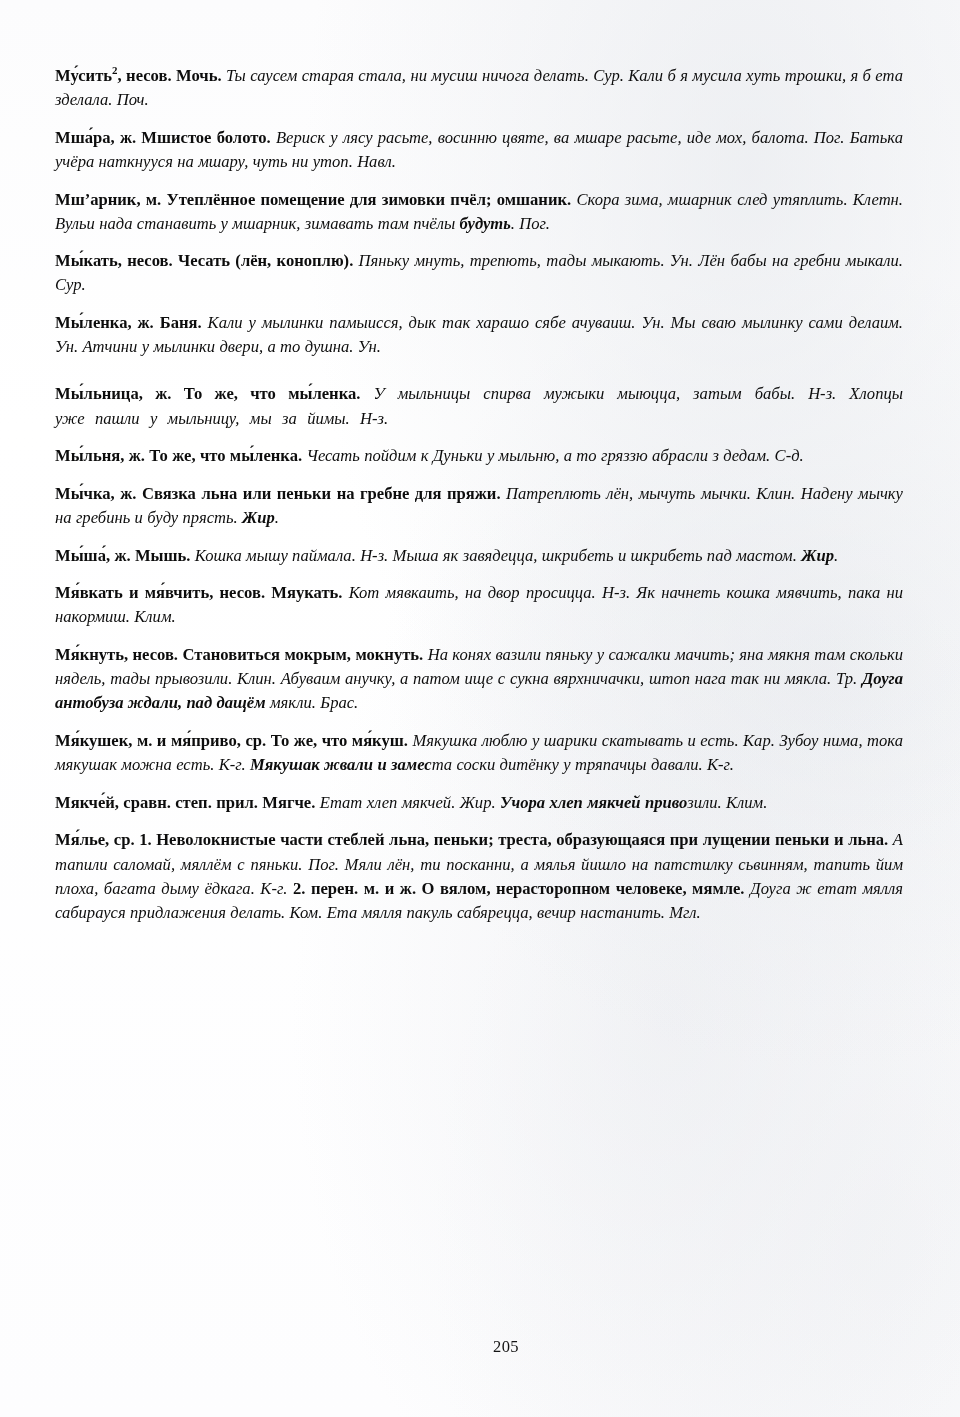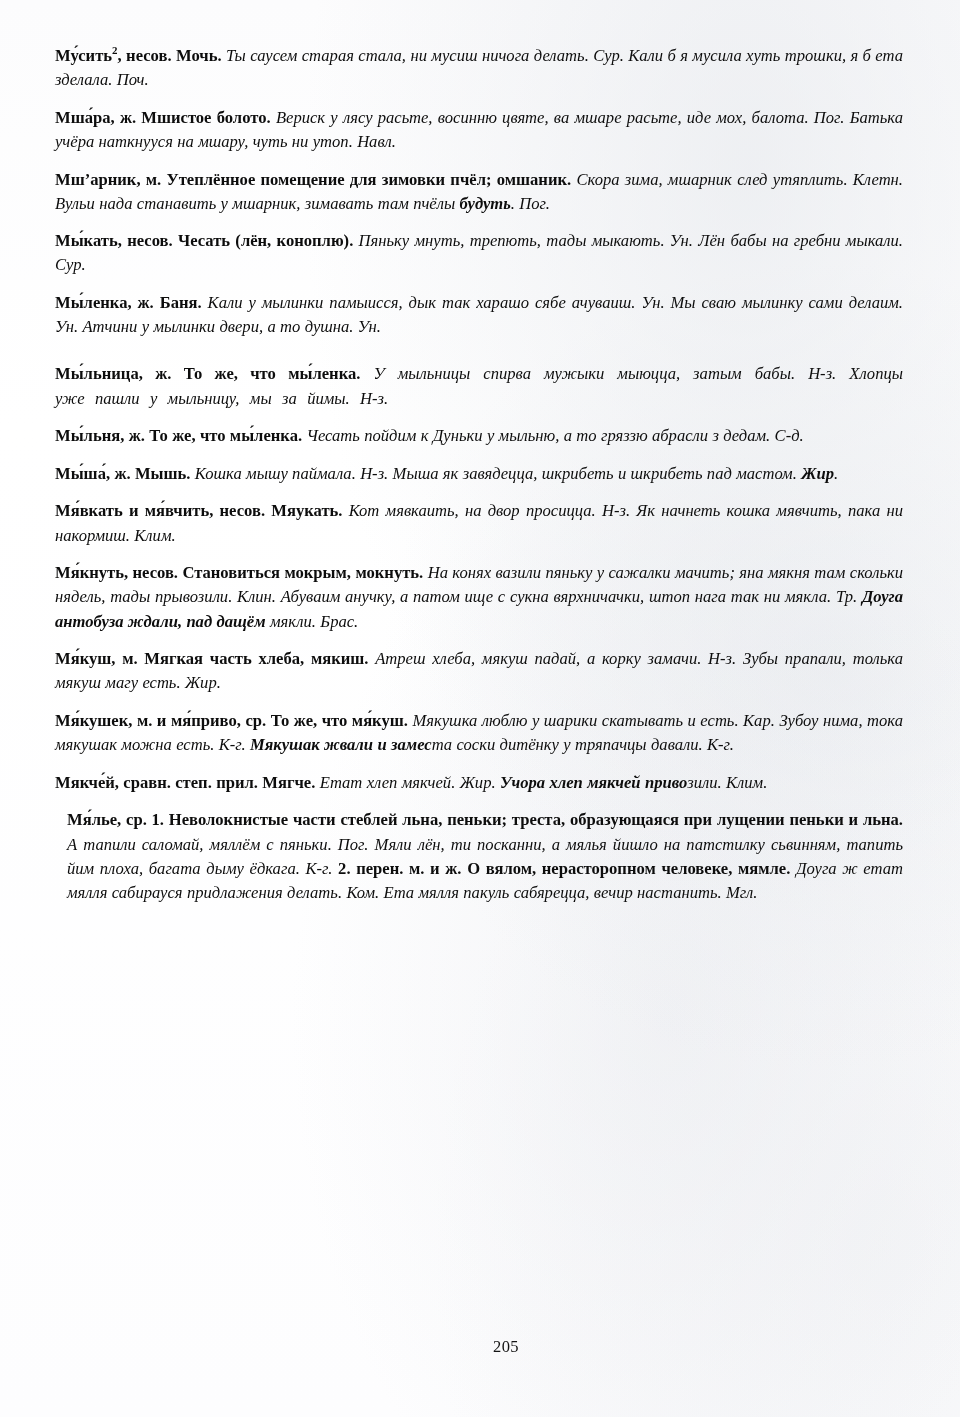--- a/index.html
+++ b/index.html
@@ -35,36 +35,36 @@
       radial-gradient(ellipse at 70% 72%, rgba(228,230,235,.45) 0%, rgba(255,255,255,0) 40%),
       radial-gradient(ellipse at 92% 88%, rgba(230,232,236,.4) 0%, rgba(255,255,255,0) 36%),
       linear-gradient(180deg, rgba(252,252,253,1) 0%, rgba(255,255,255,1) 30%, rgba(253,253,254,1) 100%);
     pointer-events: none;
     z-index: 0;
   }
 
   #text-column {
     position: absolute;
     left: 55px;
-    top: 44px;
+    top: 64px;
     width: 848px;
     z-index: 2;
   }
 
   .entry {
     font-size: 16.6px;
     line-height: 1.455;
     text-align: justify;
     text-justify: inter-word;
     margin: 0 0 13.5px 0;
     -webkit-hyphens: none;
     hyphens: none;
     word-spacing: 0.2px;
   }
-  .entry:last-of-type { margin-bottom: 0; margin-left: 12px; }
+  .entry:last-of-type { margin-bottom: 0; }
 
   
   .entry.spread {
     word-spacing: 6.2px;
     margin-top: 23px;
   }
   .entry.spread .hw { word-spacing: 5.5px; }
 
   .hw {
     font-weight: bold;
@@ -126,36 +126,36 @@
     </p>
 
     <p class="entry spread">
       <span class="hw">Мы́льница, ж. То же, что мы́ленка.</span><span class="ex"> У мыльницы спирва мужыки мыюцца, затым бабы. Н-з. Хлопцы уже пашли у мыльницу, мы за йимы. Н-з.</span>
     </p>
 
     <p class="entry">
       <span class="hw">Мы́льня, ж. То же, что мы́ленка.</span><span class="ex"> Чесать пойдим к Дуньки у мыльню, а то гряззю абрасли з дедам. С-д.</span>
     </p>
 
+    <p class="entry">
+      <span class="hw">Мы́чка, ж. Связка льна или пеньки на гребне для пряжи.</span><span class="ex"> Патреплють лён, мычуть мычки. Клин. Надену мычку на гребинь и буду прясть. </span><span class="ex-b">Жир</span><span class="ex">.</span>
+    </p>
 
     <p class="entry">
       <span class="hw">Мы́ша́, ж. Мышь.</span><span class="ex"> Кошка мышу паймала. Н-з. Мыша як завядецца, шкрибеть и шкрибеть пад мастом. </span><span class="ex-b">Жир</span><span class="ex">.</span>
     </p>
 
     <p class="entry">
       <span class="hw">Мя́вкать и мя́вчить, несов. Мяукать.</span><span class="ex"> Кот мявкаить, на двор просицца. Н-з. Як начнеть кошка мявчить, пака ни накормиш. Клим.</span>
     </p>
 
     <p class="entry">
       <span class="hw">Мя́кнуть, несов. Становиться мокрым, мокнуть.</span><span class="ex"> На конях вазили пяньку у сажалки мачить; яна мякня там скольки нядель, тады прывозили. Клин. Абуваим анучку, а патом ище с сукна вярхничачки, штоп нага так ни мякла. Тр. </span><span class="ex-b">Доуга антобуза ждали, пад дащём</span><span class="ex"> мякли. Брас.</span>
     </p>
 
-    <p class="entry">
-      <span class="hw">Мя́куш, м. Мягкая часть хлеба, мякиш.</span><span class="ex"> Атреш хлеба, мякуш падай, а корку замачи. Н-з. Зубы прапали, толька мякуш магу есть. Жир.</span>
-    </p>
 
     <p class="entry">
       <span class="hw">Мя́кушек, м. и мя́приво, ср.  То же, что мя́куш.</span><span class="ex"> Мякушка люблю у шарики скатывать и есть. Кар. Зубоу нима, тока мякушак можна есть. К-г. </span><span class="ex-b">Мякушак жвали и замес</span><span class="ex">та соски дитёнку у тряпачцы давали. К-г.</span>
     </p>
 
     <p class="entry">
       <span class="hw">Мякче́й, сравн. степ. прил. Мягче.</span><span class="ex"> Етат хлеп мякчей. Жир. </span><span class="ex-b">Учора хлеп мякчей приво</span><span class="ex">зили. Клим.</span>
     </p>
 
 

